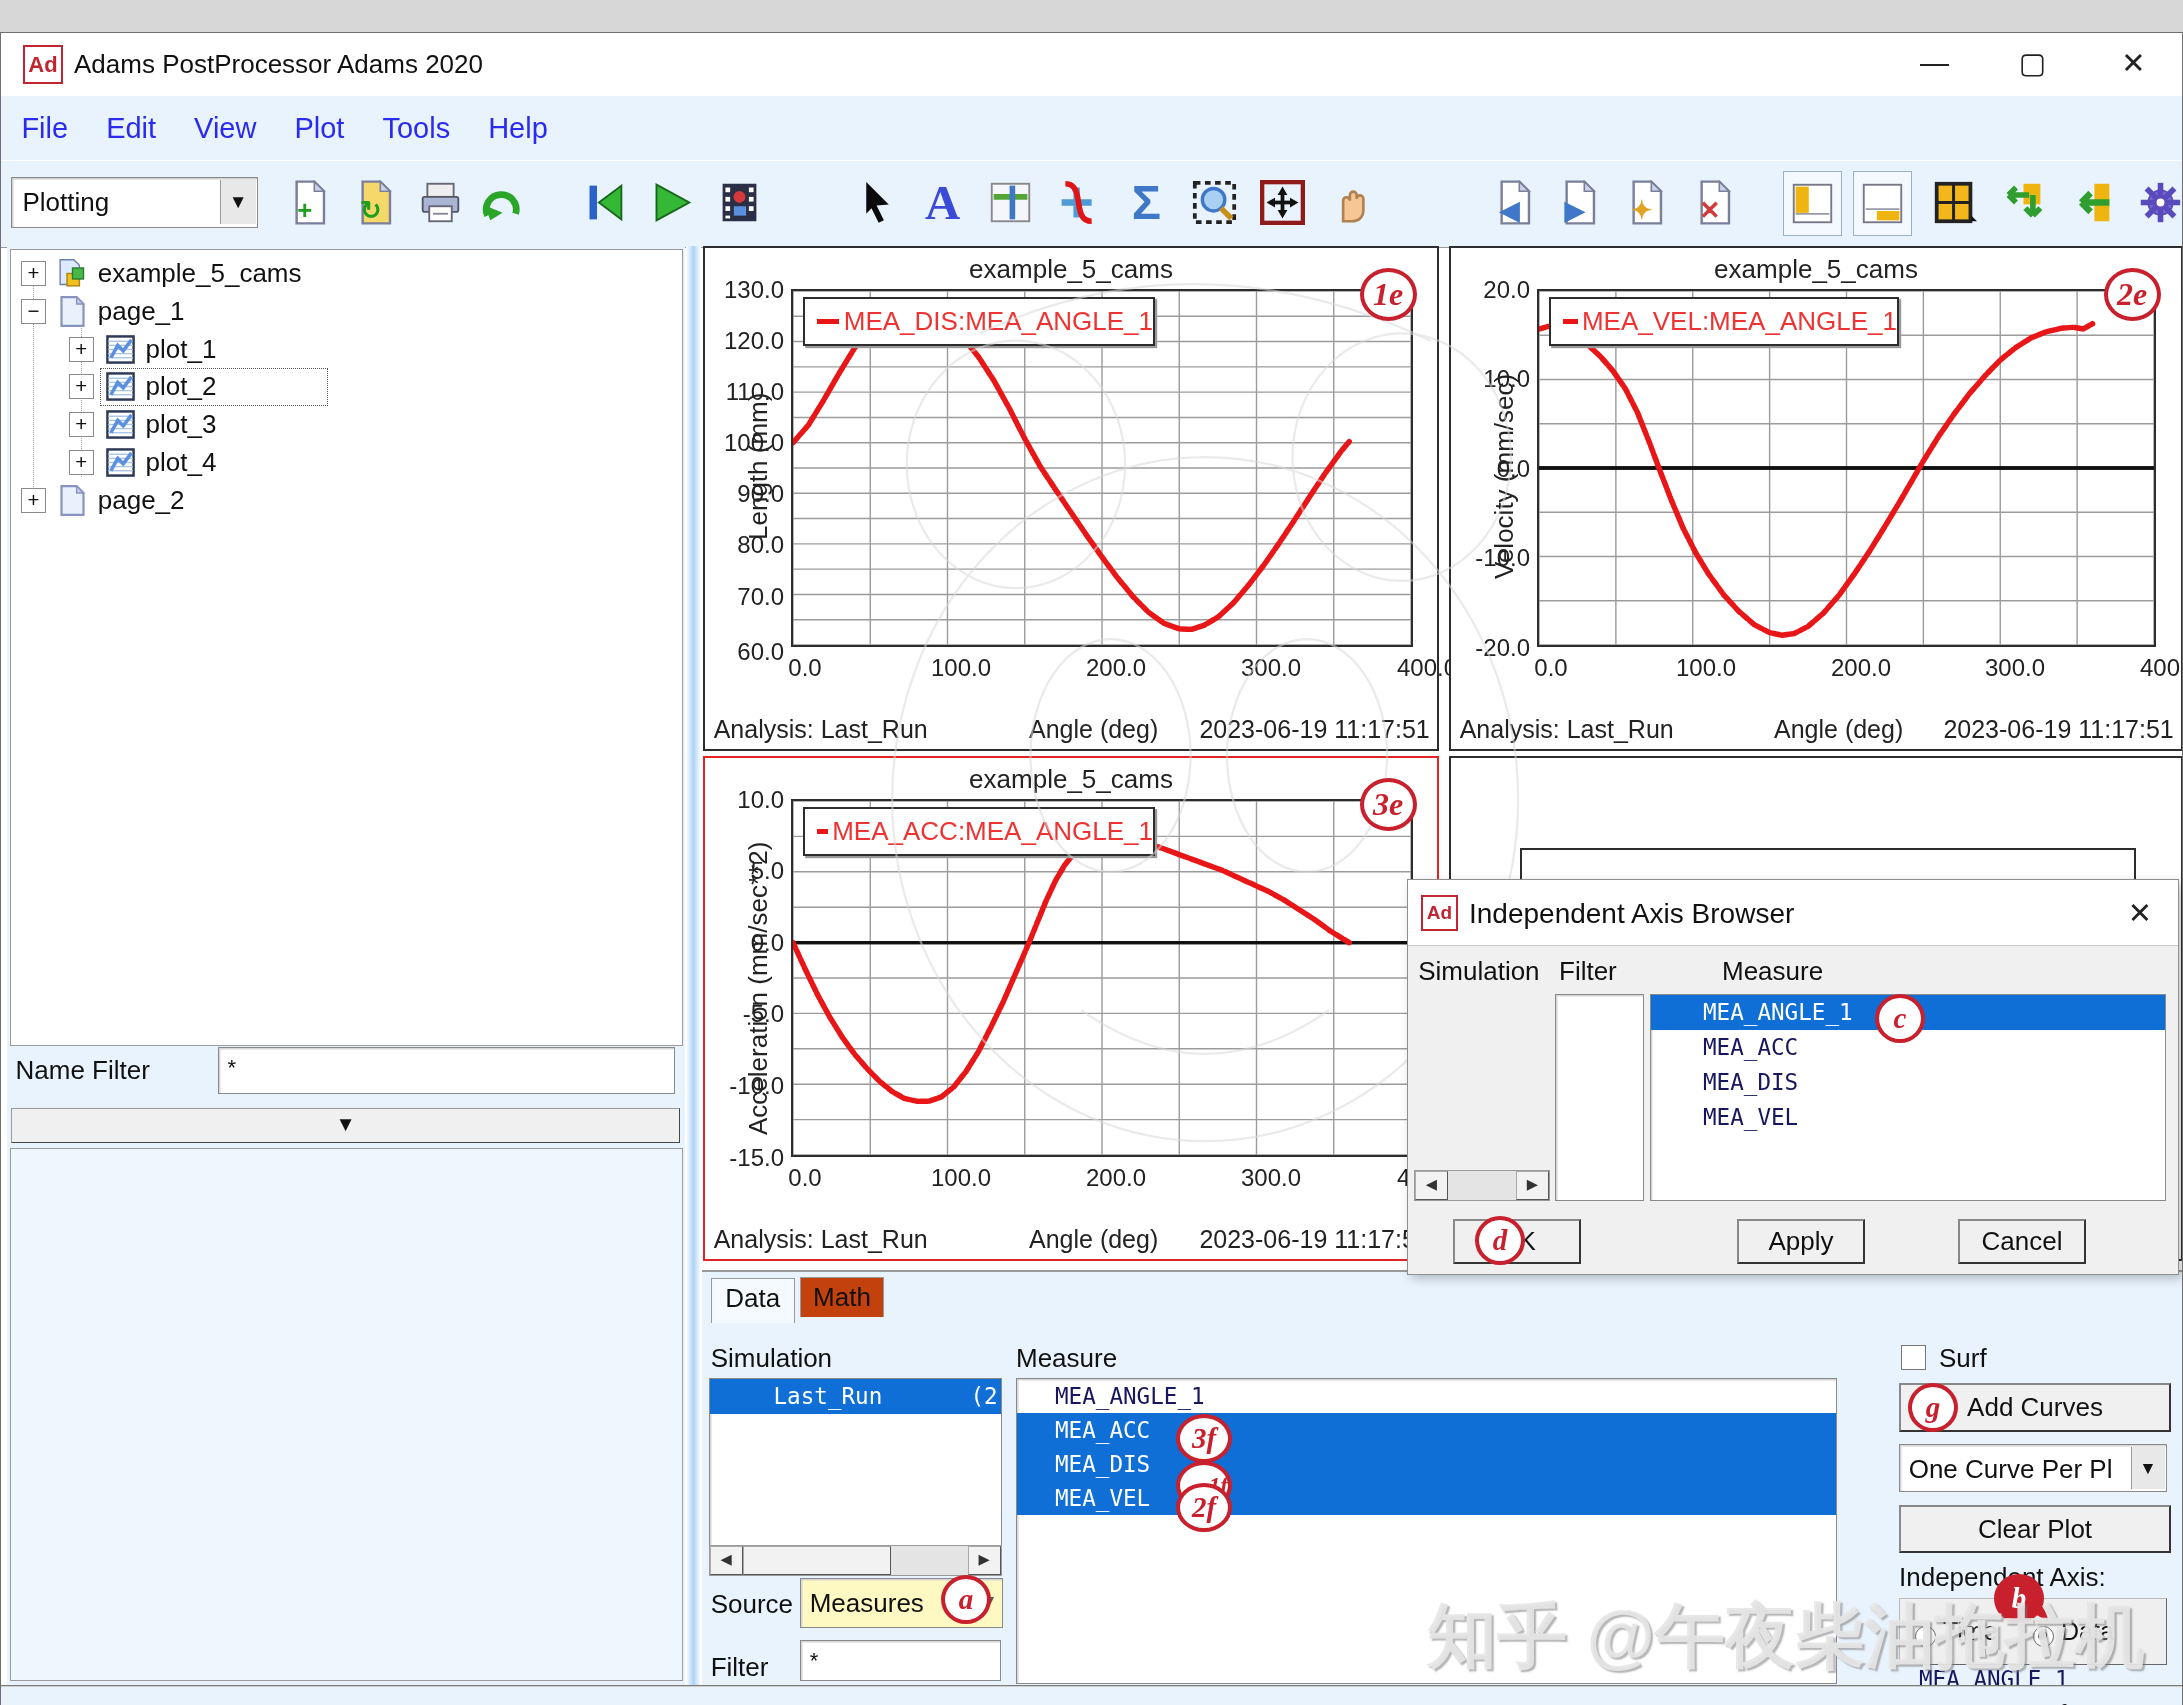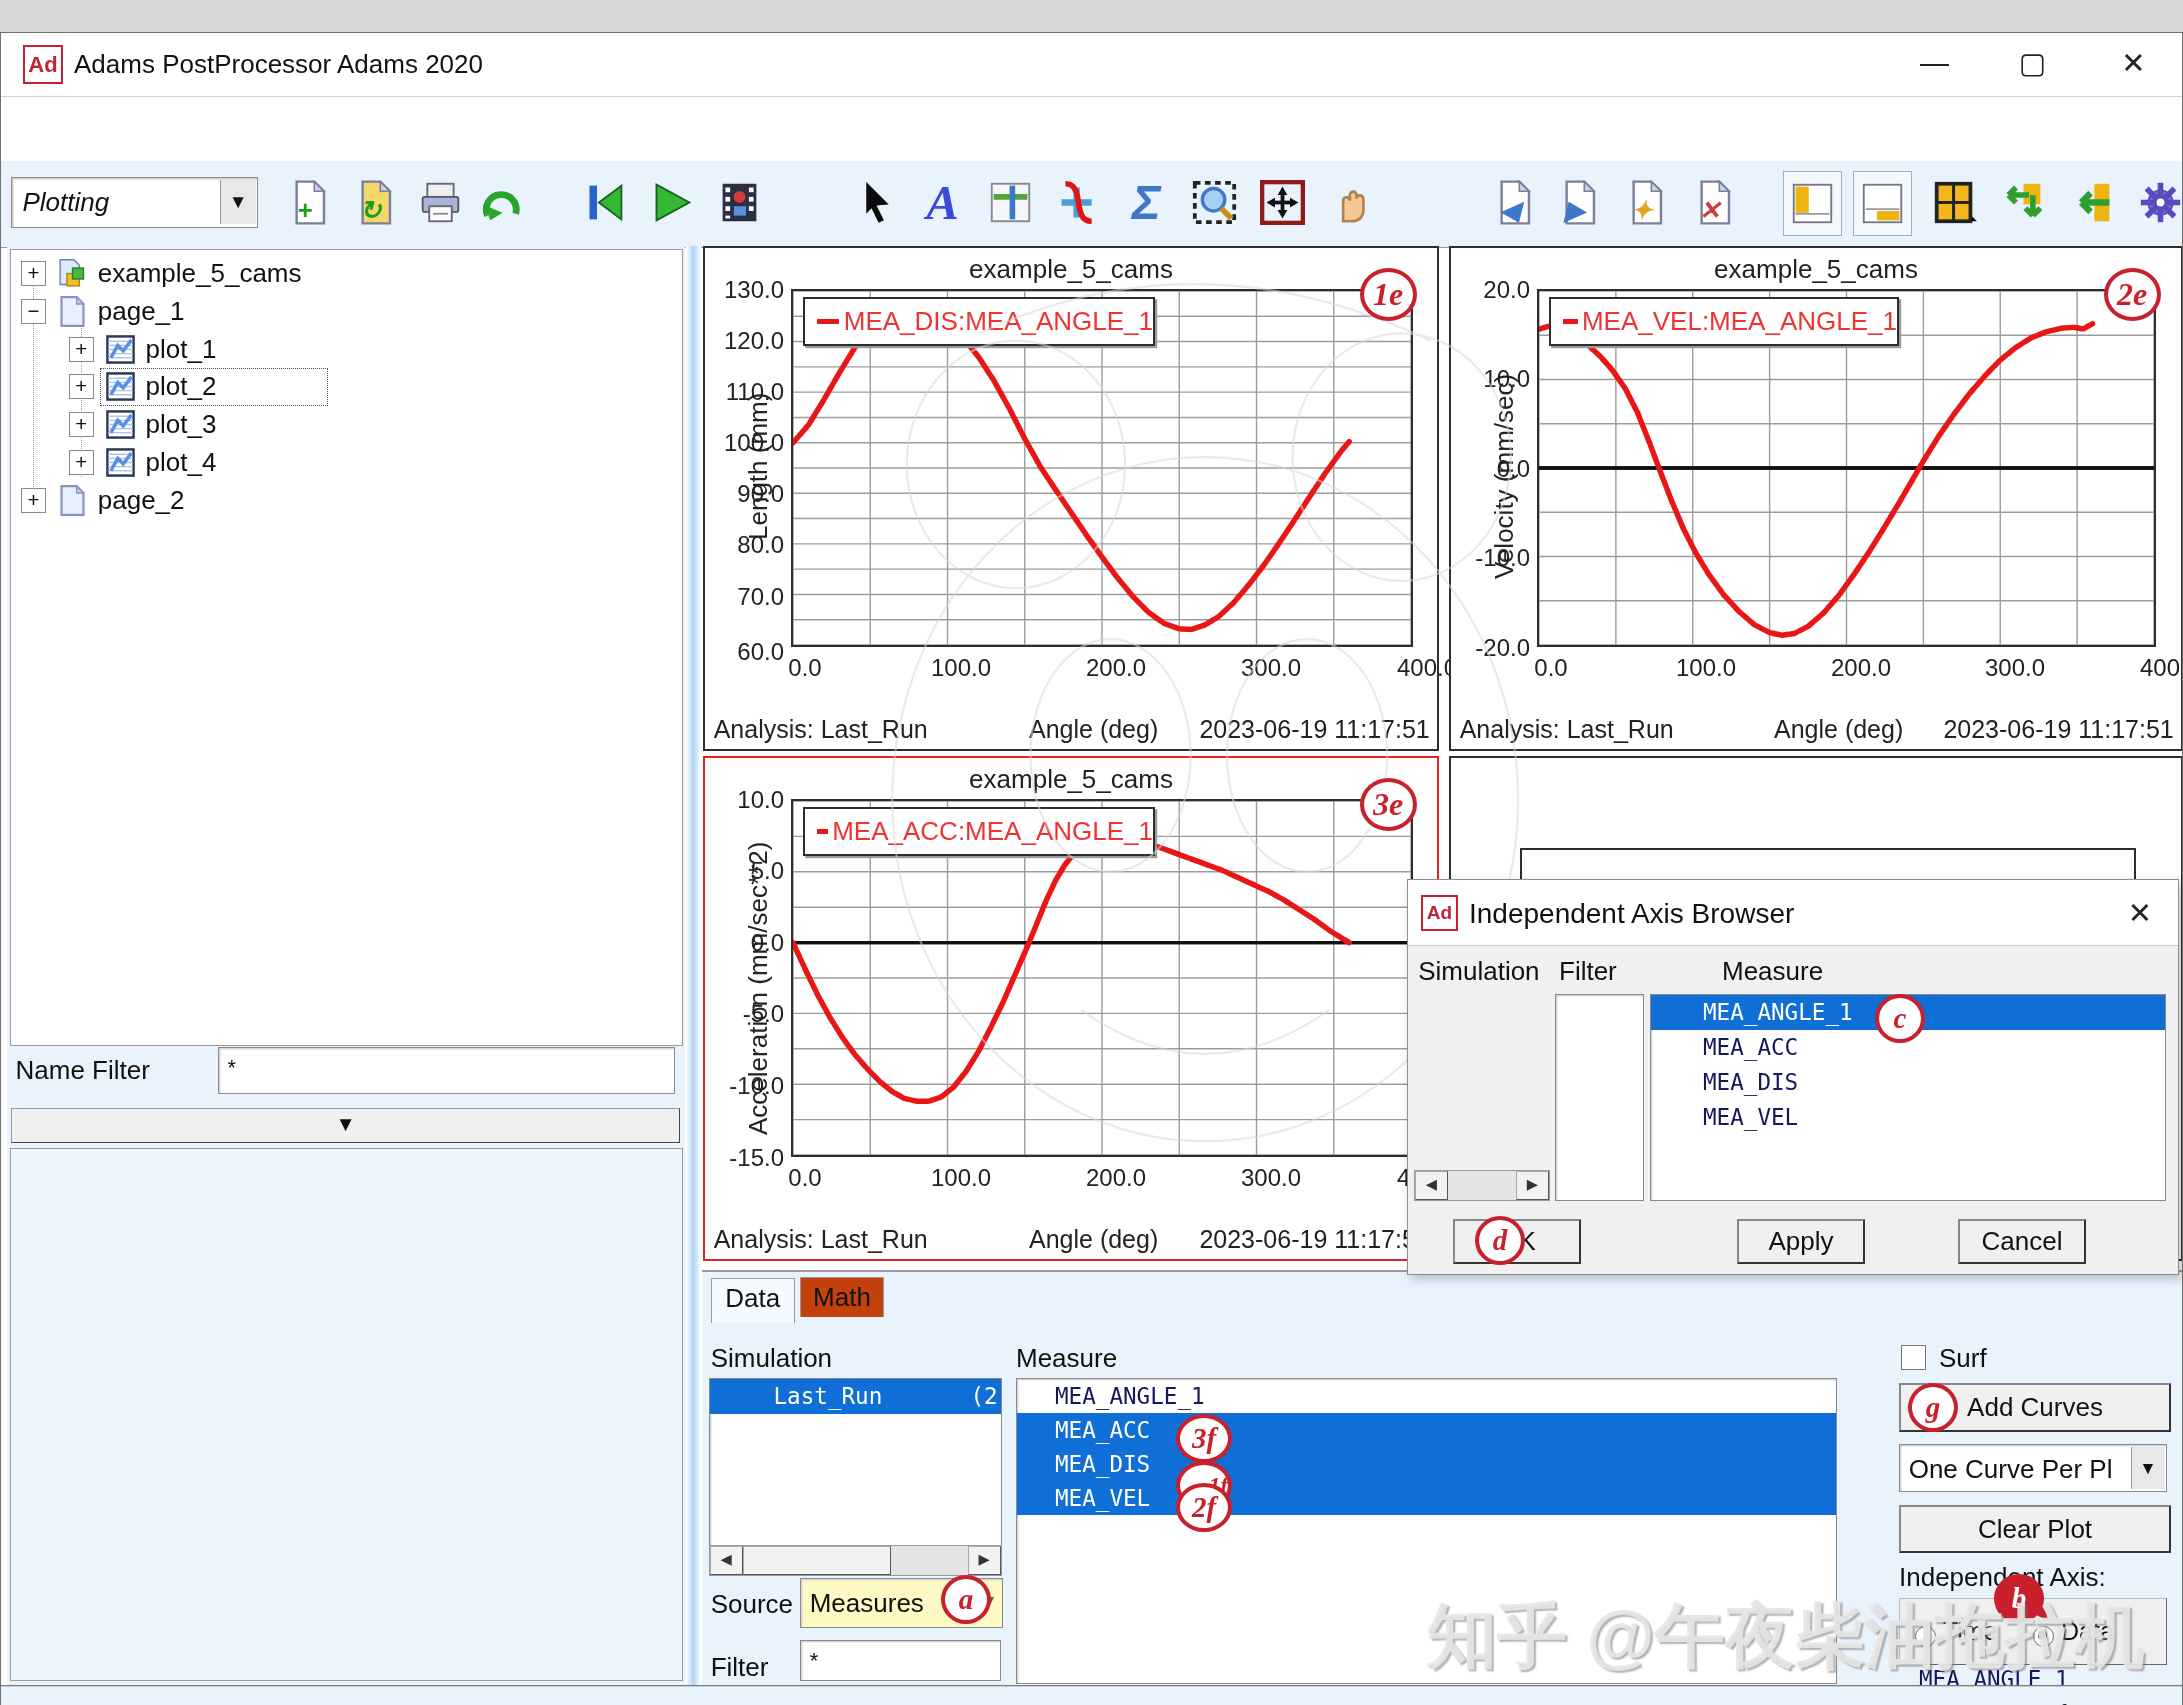--- a/index.html
+++ b/index.html
@@ -10,21 +10,21 @@
   .titlebar{left:0;top:0;width:2183px;height:63px;background:#ffffff;border-bottom:0.7px solid #cfcfcf;}
   .adlogo{display:inline-block;border:2.2px solid #c22431;color:#c22431;font-weight:bold;
           background:#fff;text-align:center;}
   .titlebar .adlogo{left:22px;top:11.6px;width:36px;height:35px;line-height:35px;font-size:22px;position:absolute;}
   .title-text{position:absolute;left:73px;top:16px;font-size:26px;color:#111;}
   .winbtn{position:absolute;top:5.8px;width:51px;height:48px;text-align:center;line-height:48px;font-size:29px;color:#222;}
   
   .menubar{left:0;top:63px;width:2183px;height:64px;background:#e9f3fd;display:flex;align-items:center;padding-left:20.4px;gap:38px;box-sizing:border-box;}
   .menu-item{font-size:29px;color:#2b2bf0;}
   
-  .toolbar{left:0;top:127px;width:2183px;height:86px;background:#e9f3fd;border-top:1.5px solid #ffffff;border-bottom:1.5px solid #9a9a9a;font-style:italic;}
+  .toolbar{left:0;top:127px;width:2183px;height:86px;background:#e9f3fd;border-top:1.5px solid #ffffff;border-bottom:1.5px solid #9a9a9a;}
   .combo{position:absolute;left:10.2px;top:16px;width:245px;height:49px;background:#fff;border:1.5px solid #8a8a8a;box-shadow:inset 1.5px 1.5px 0 #cfcfcf;}
   .combo .val{position:absolute;left:10.2px;top:8.7px;font-size:26px;color:#111;}
   .combo .arrowbtn{position:absolute;right:1.5px;top:1.5px;width:35px;height:44px;background:#e8e8e8;border-left:1.5px solid #9a9a9a;text-align:center;line-height:44px;font-size:19px;color:#111;}
   .tb-btn{position:absolute;top:10.2px;width:57px;height:63px;display:flex;align-items:center;justify-content:center;}
   .tb-btn svg{width:45px;height:45px;}
   .framed{border:1.5px solid #9ab2c8;background:#f3f9ff;}
   
   .leftpanel{left:5.8px;top:213px;width:678px;height:1440px;background:#e9f3fd;}
   .treebox{position:absolute;left:2.9px;top:2.9px;width:671px;height:795px;background:#ffffff;border:1.5px solid #9a9a9a;overflow:hidden;}
   .tree-row{position:absolute;height:36px;display:flex;align-items:center;}
@@ -94,20 +94,28 @@
 <div class="app">
 
   <div class="abs titlebar">
     <span class="adlogo">Ad</span>
     <span class="title-text">Adams PostProcessor Adams 2020</span>
     <span class="winbtn" style="left:1908px;">—</span>
     <span class="winbtn" style="left:2006px;">▢</span>
     <span class="winbtn" style="left:2107px;">✕</span>
   </div>
 
+  <div class="abs menubar" id="menubar">
+      <span class="menu-item">File</span>
+      <span class="menu-item">Edit</span>
+      <span class="menu-item">View</span>
+      <span class="menu-item">Plot</span>
+      <span class="menu-item">Tools</span>
+      <span class="menu-item">Help</span>
+    </div>
 
   <div class="abs toolbar" id="toolbar">
     <div class="combo">
       <span class="val">Plotting</span>
       <span class="arrowbtn">▼</span>
     </div>
   <div class="tb-btn" style="left: 280px;">
         <svg viewBox="0 0 24 28">
           <path d="M4 1 H15 L21 7 V27 H4 Z" fill="#fff" stroke="#7a7f9a" stroke-width="1.5"></path>
           <path d="M15 1 L15 7 H21 Z" fill="#ccd4ea" stroke="#7a7f9a"></path>

